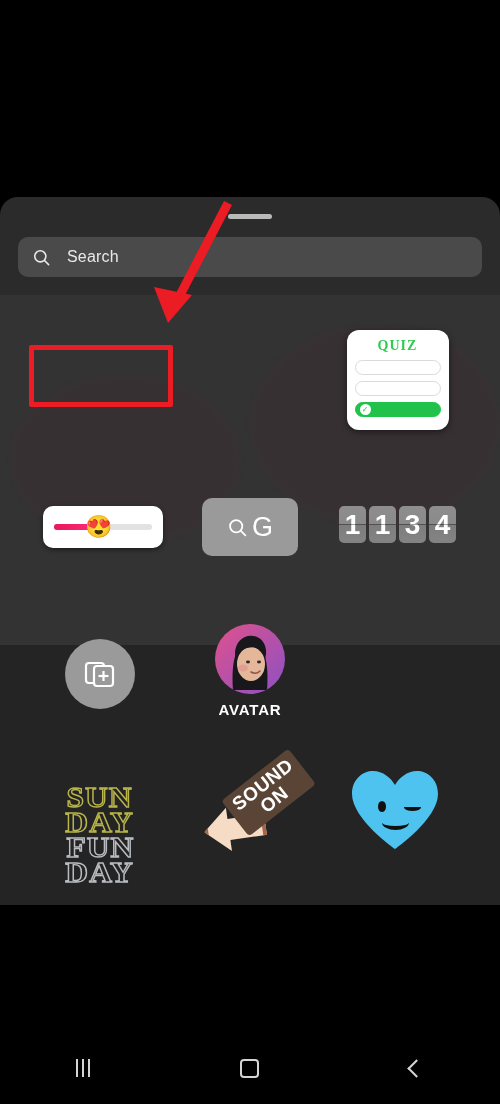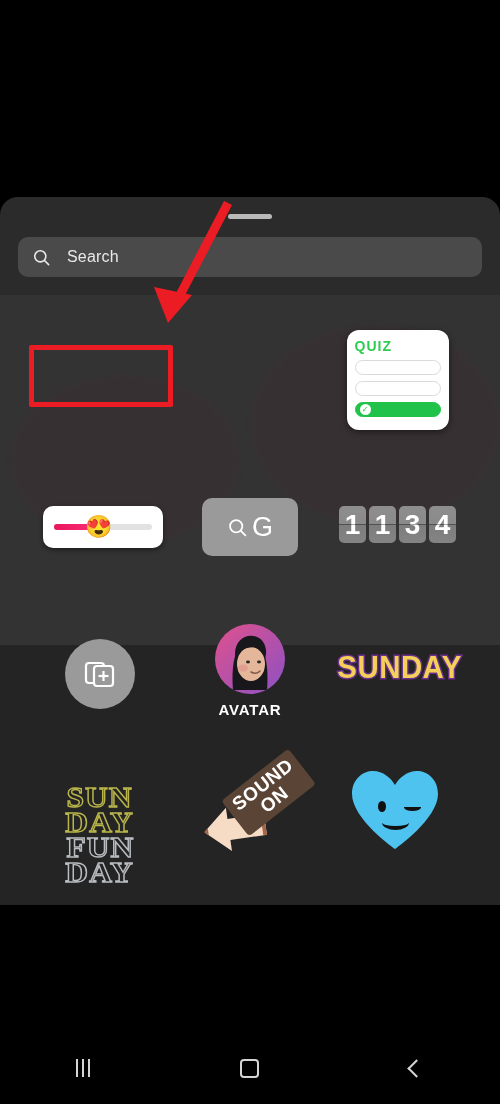--- a/index.html
+++ b/index.html
@@ -92,22 +92,22 @@
   }
   #annot-arrow { position: absolute; pointer-events: none; }
 
   
   .quiz-card {
     width: 102px; height: 100px; background: #fff; border-radius: 12px;
     padding: 8px 8px 7px; display: flex; flex-direction: column; gap: 6px;
     box-shadow: 0 2px 6px rgba(0,0,0,.5);
   }
   .quiz-title {
-    color: #2ecc50; font-size: 14px; font-weight: bold; text-align: left;
-    letter-spacing: 1px; font-family: Liberation Sans, sans-serif;
+    color: #2ecc50; font-size: 14px; font-weight: bold; text-align: center;
+    letter-spacing: 1px; font-family: Liberation Serif, serif;
   }
   .quiz-row { height: 15px; border-radius: 9px; border: 1.3px solid #dadada; }
   .quiz-row.filled {
     background: #21c24a; border-color: #21c24a;
     display: flex; align-items: center; padding-left: 4px;
   }
   .quiz-check {
     width: 11px; height: 11px; border-radius: 50%; background: #fff;
     color: #21c24a; font-size: 8px; display: flex; align-items: center; justify-content: center;
   }
@@ -340,23 +340,20 @@
             <ellipse cx="28" cy="44" rx="5" ry="3.5" fill="#e08a8a" opacity=".55"></ellipse>
             <ellipse cx="33" cy="38" rx="2" ry="1.4" fill="#2a2a2a"></ellipse>
             <ellipse cx="44" cy="38" rx="2" ry="1.4" fill="#2a2a2a"></ellipse>
             <path d="M36 48 q5 3 9 -1" stroke="#8a5b4b" stroke-width="1.6" fill="none" stroke-linecap="round"></path>
           </svg>
         </div>
         <div class="avatar-label">AVATAR</div>
       </div>
     </div>
 
-    <div class="cell" style="left:330px; top:448px; width:140px; height:46px;">
-      <span class="sunday-text">SUNDAY</span>
-    </div>
 
     <div class="cell" style="left:42px; top:558px; width:116px; height:118px;">
       <div class="sfd">
         <div>SUN</div>
         <div>DAY</div>
         <div class="gray">FUN</div>
         <div class="gray">DAY</div>
       </div>
     </div>
 

